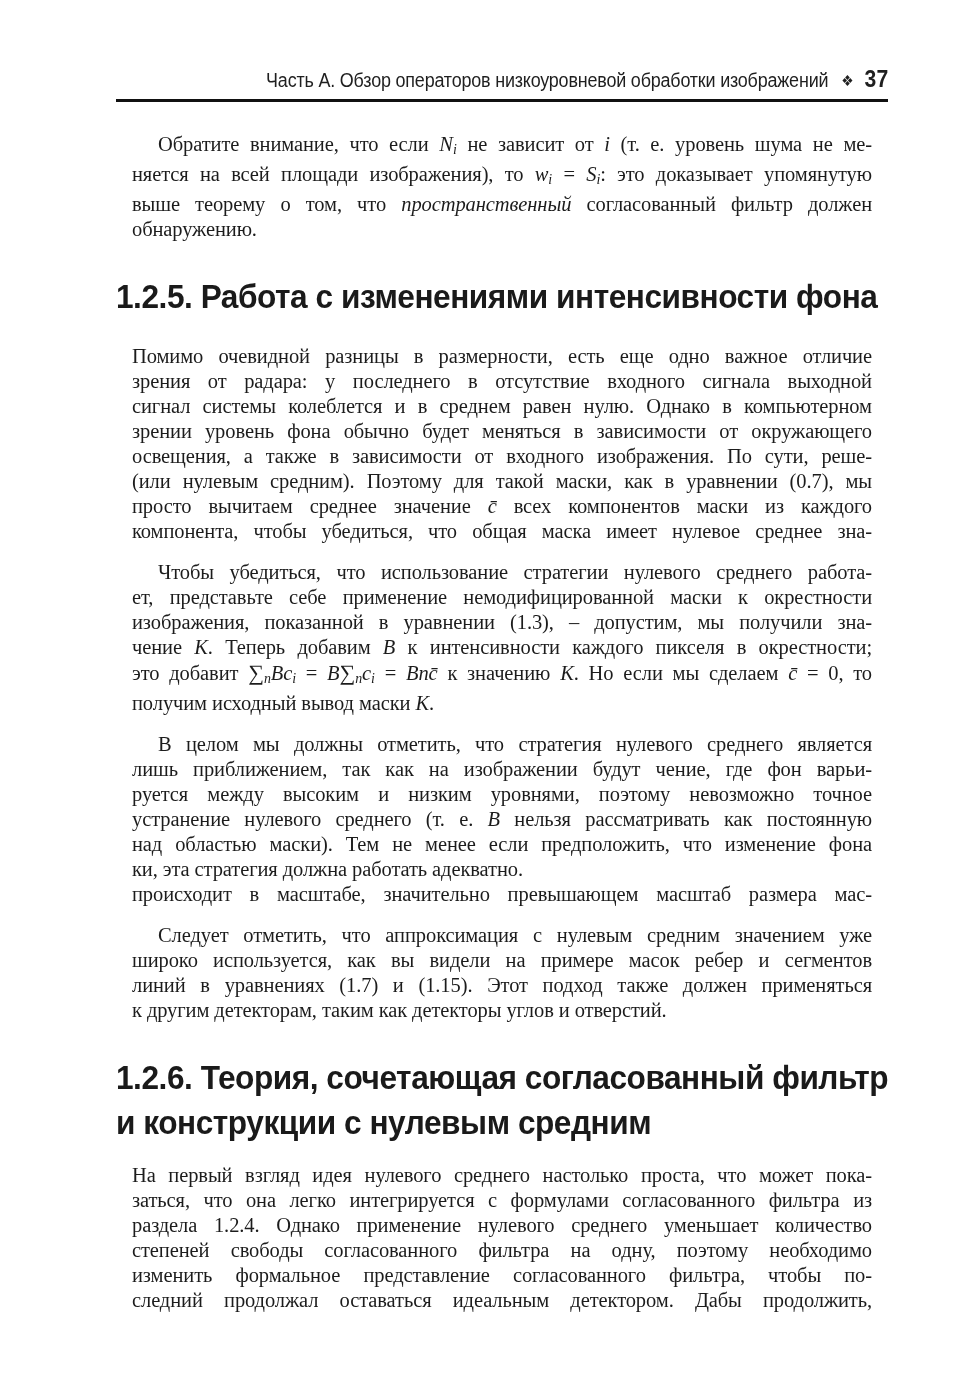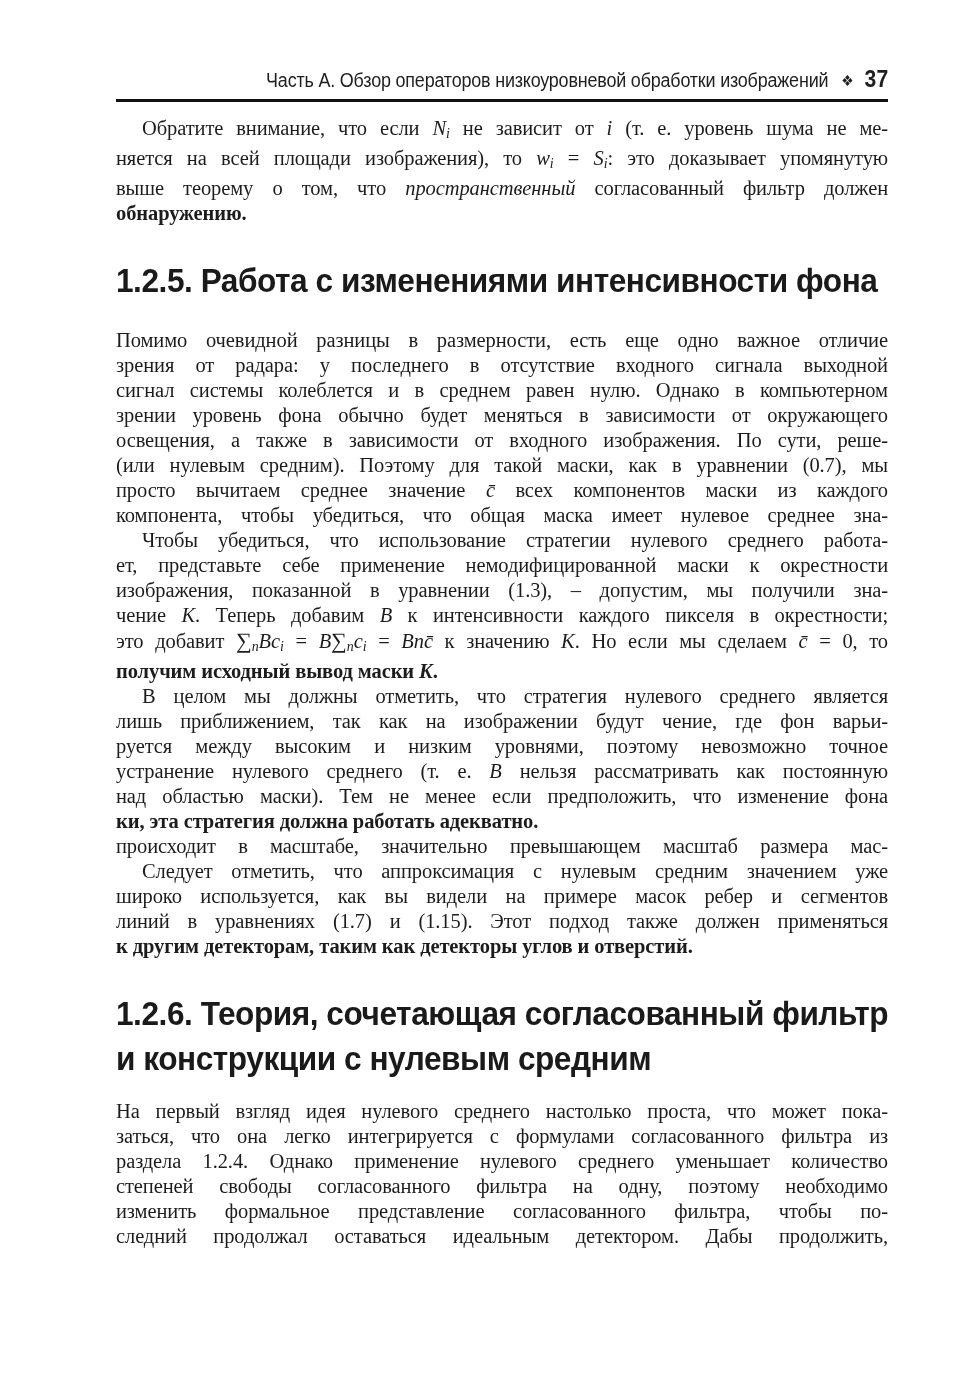--- a/index.html
+++ b/index.html
@@ -32,29 +32,29 @@
   .running-header .rh-ornament { font-size: 15px; margin: 0 12px 0 14px; position: relative; top: -1px; }
   .running-header .rh-page { font-size: 23px; font-weight: bold; }
   .header-rule {
     position: absolute;
     top: 99px; left: 0;
     width: 772px; height: 3px;
     background: #111111;
   }
   
   .page-body { position: absolute; top: 116px; left: 0; width: 772px; }
-  .para { margin: 0; }
+  .para { margin: 16px; }
   .line {
     font-size: 20.5px;
     line-height: 25px;
     text-align: justify;
     text-align-last: justify;
     letter-spacing: -0.1px;
   }
-  .line.last { text-align-last: left; font-weight: bold; }
+  .line.last { text-align-last: left; }
   .para.indent .line:first-child { text-indent: 26px; }
   .s-i { font-style: italic; }
   .s-is { font-style: italic; font-size: 0.68em; vertical-align: -0.22em; }
   .s-sum { font-size: 1.08em; }
   
   .heading {
     font-family: "Liberation Sans", sans-serif;
     font-weight: bold;
     color: #1a1a1a;
     font-size: 34px;

